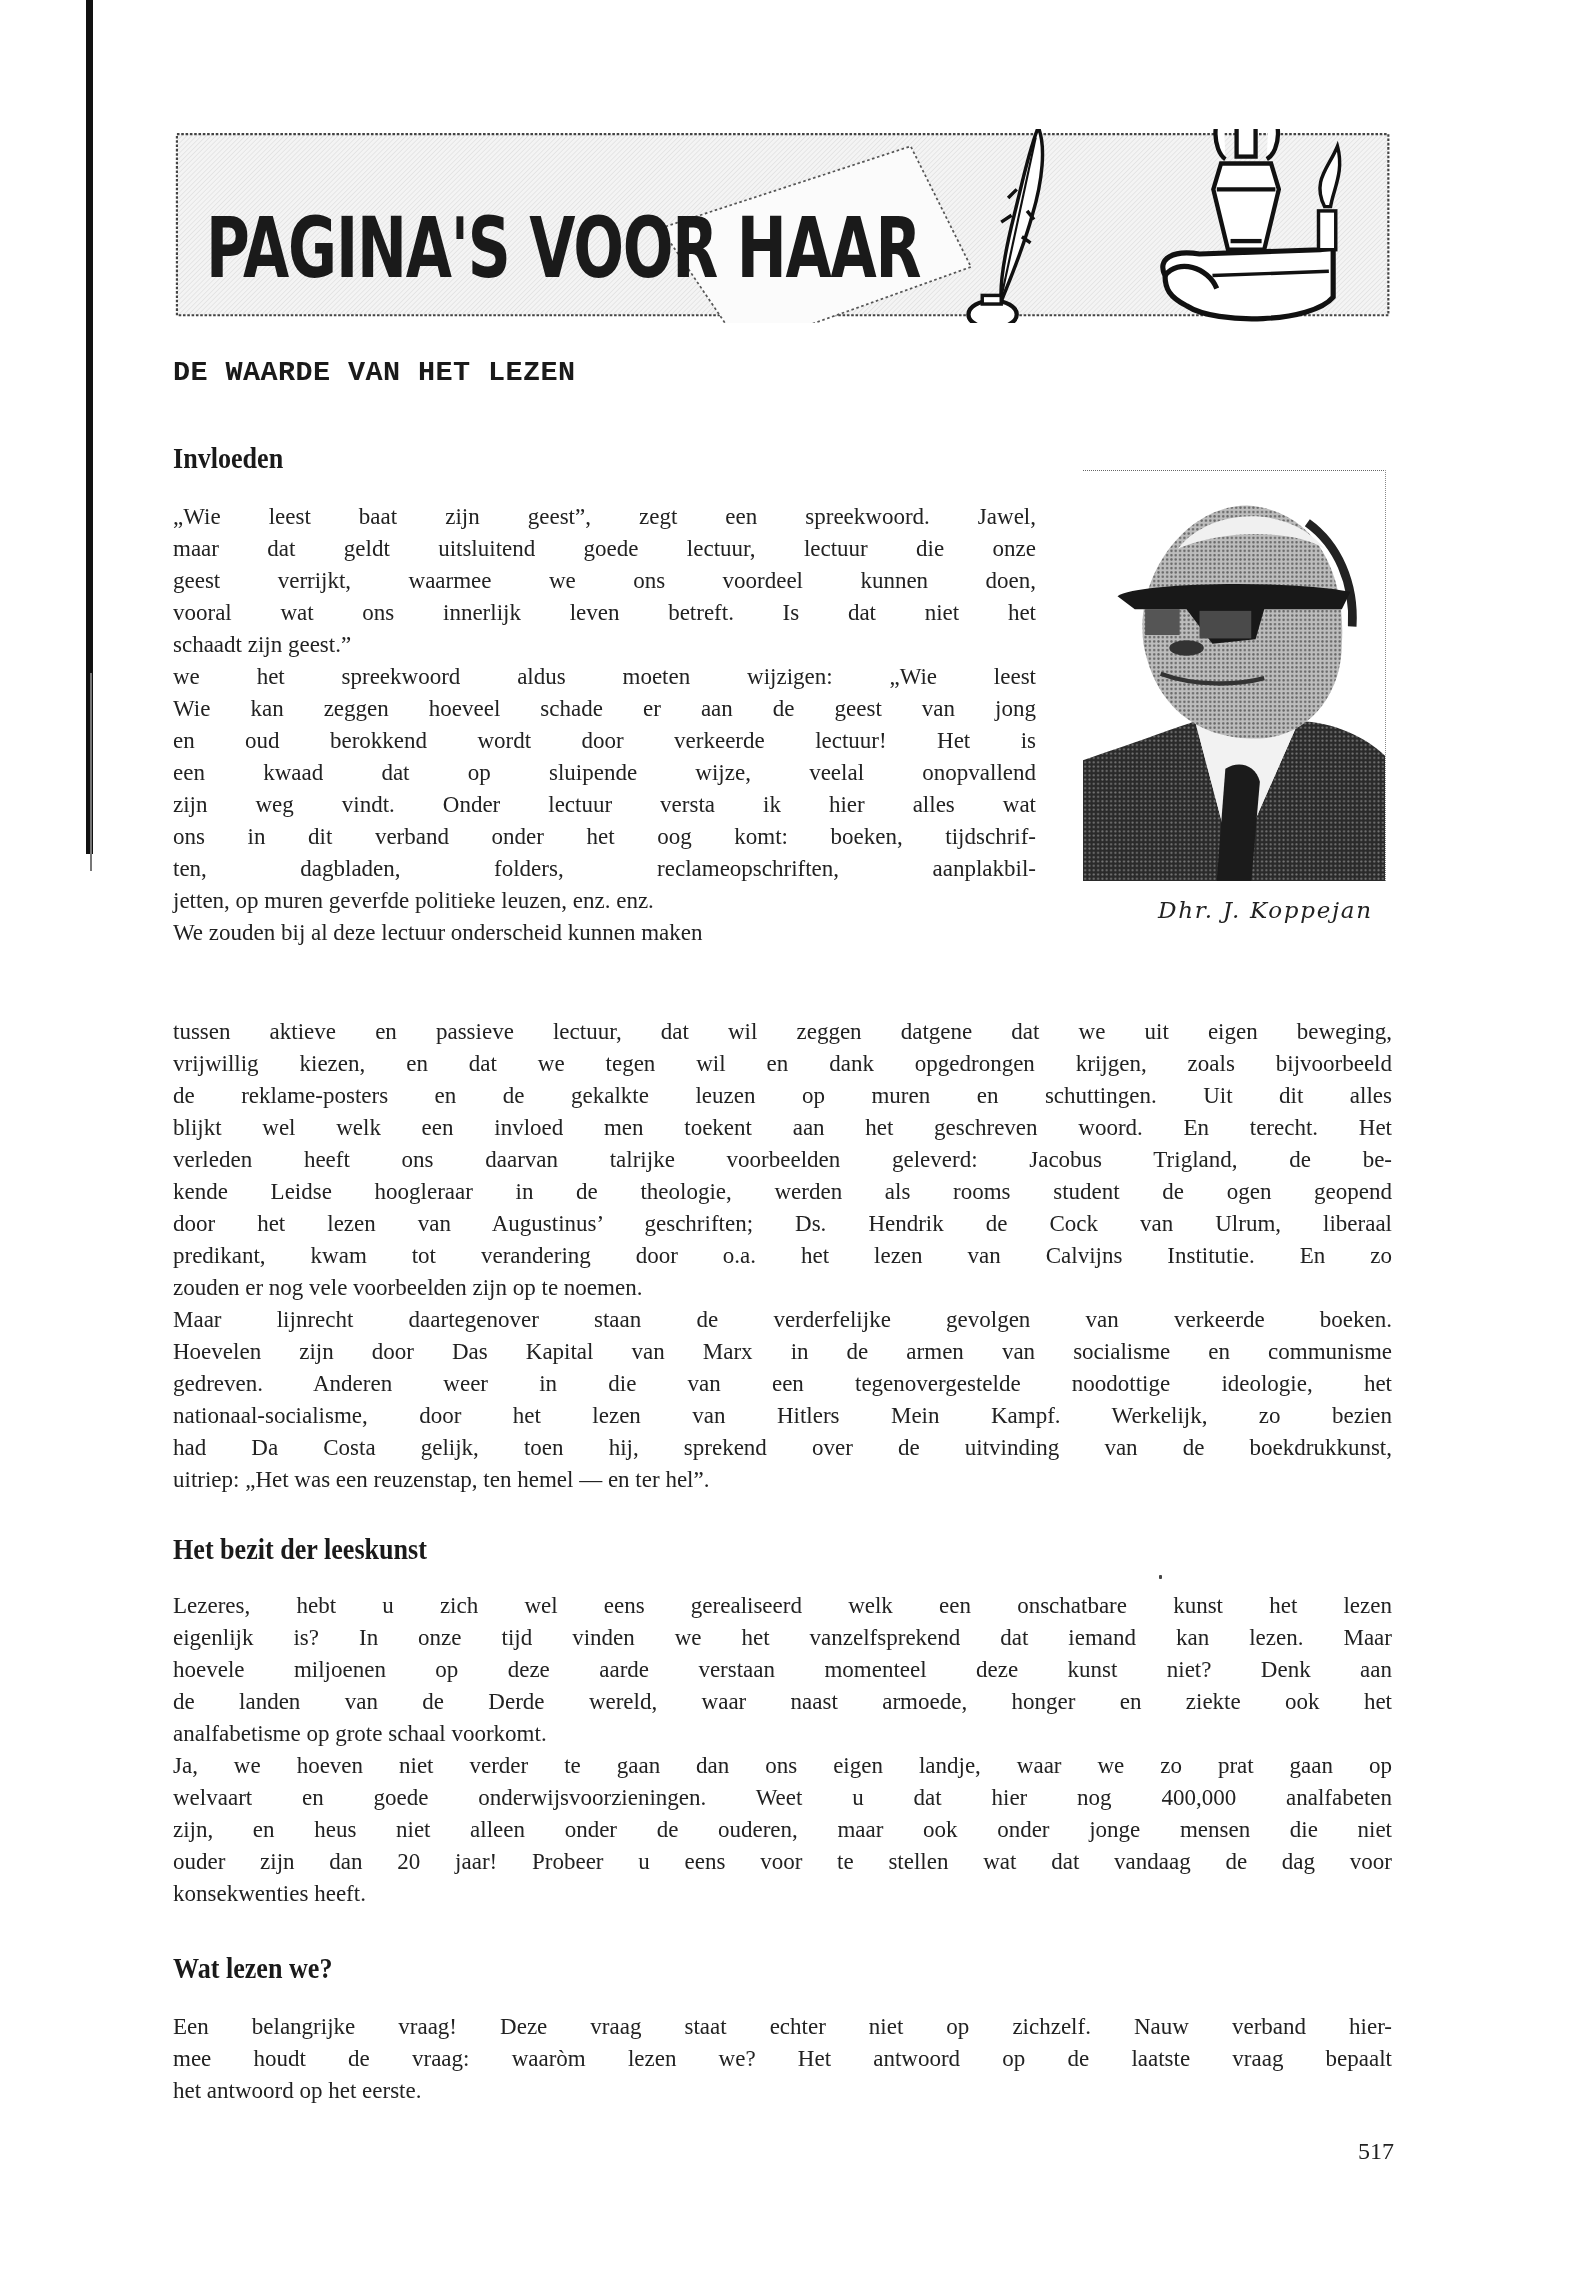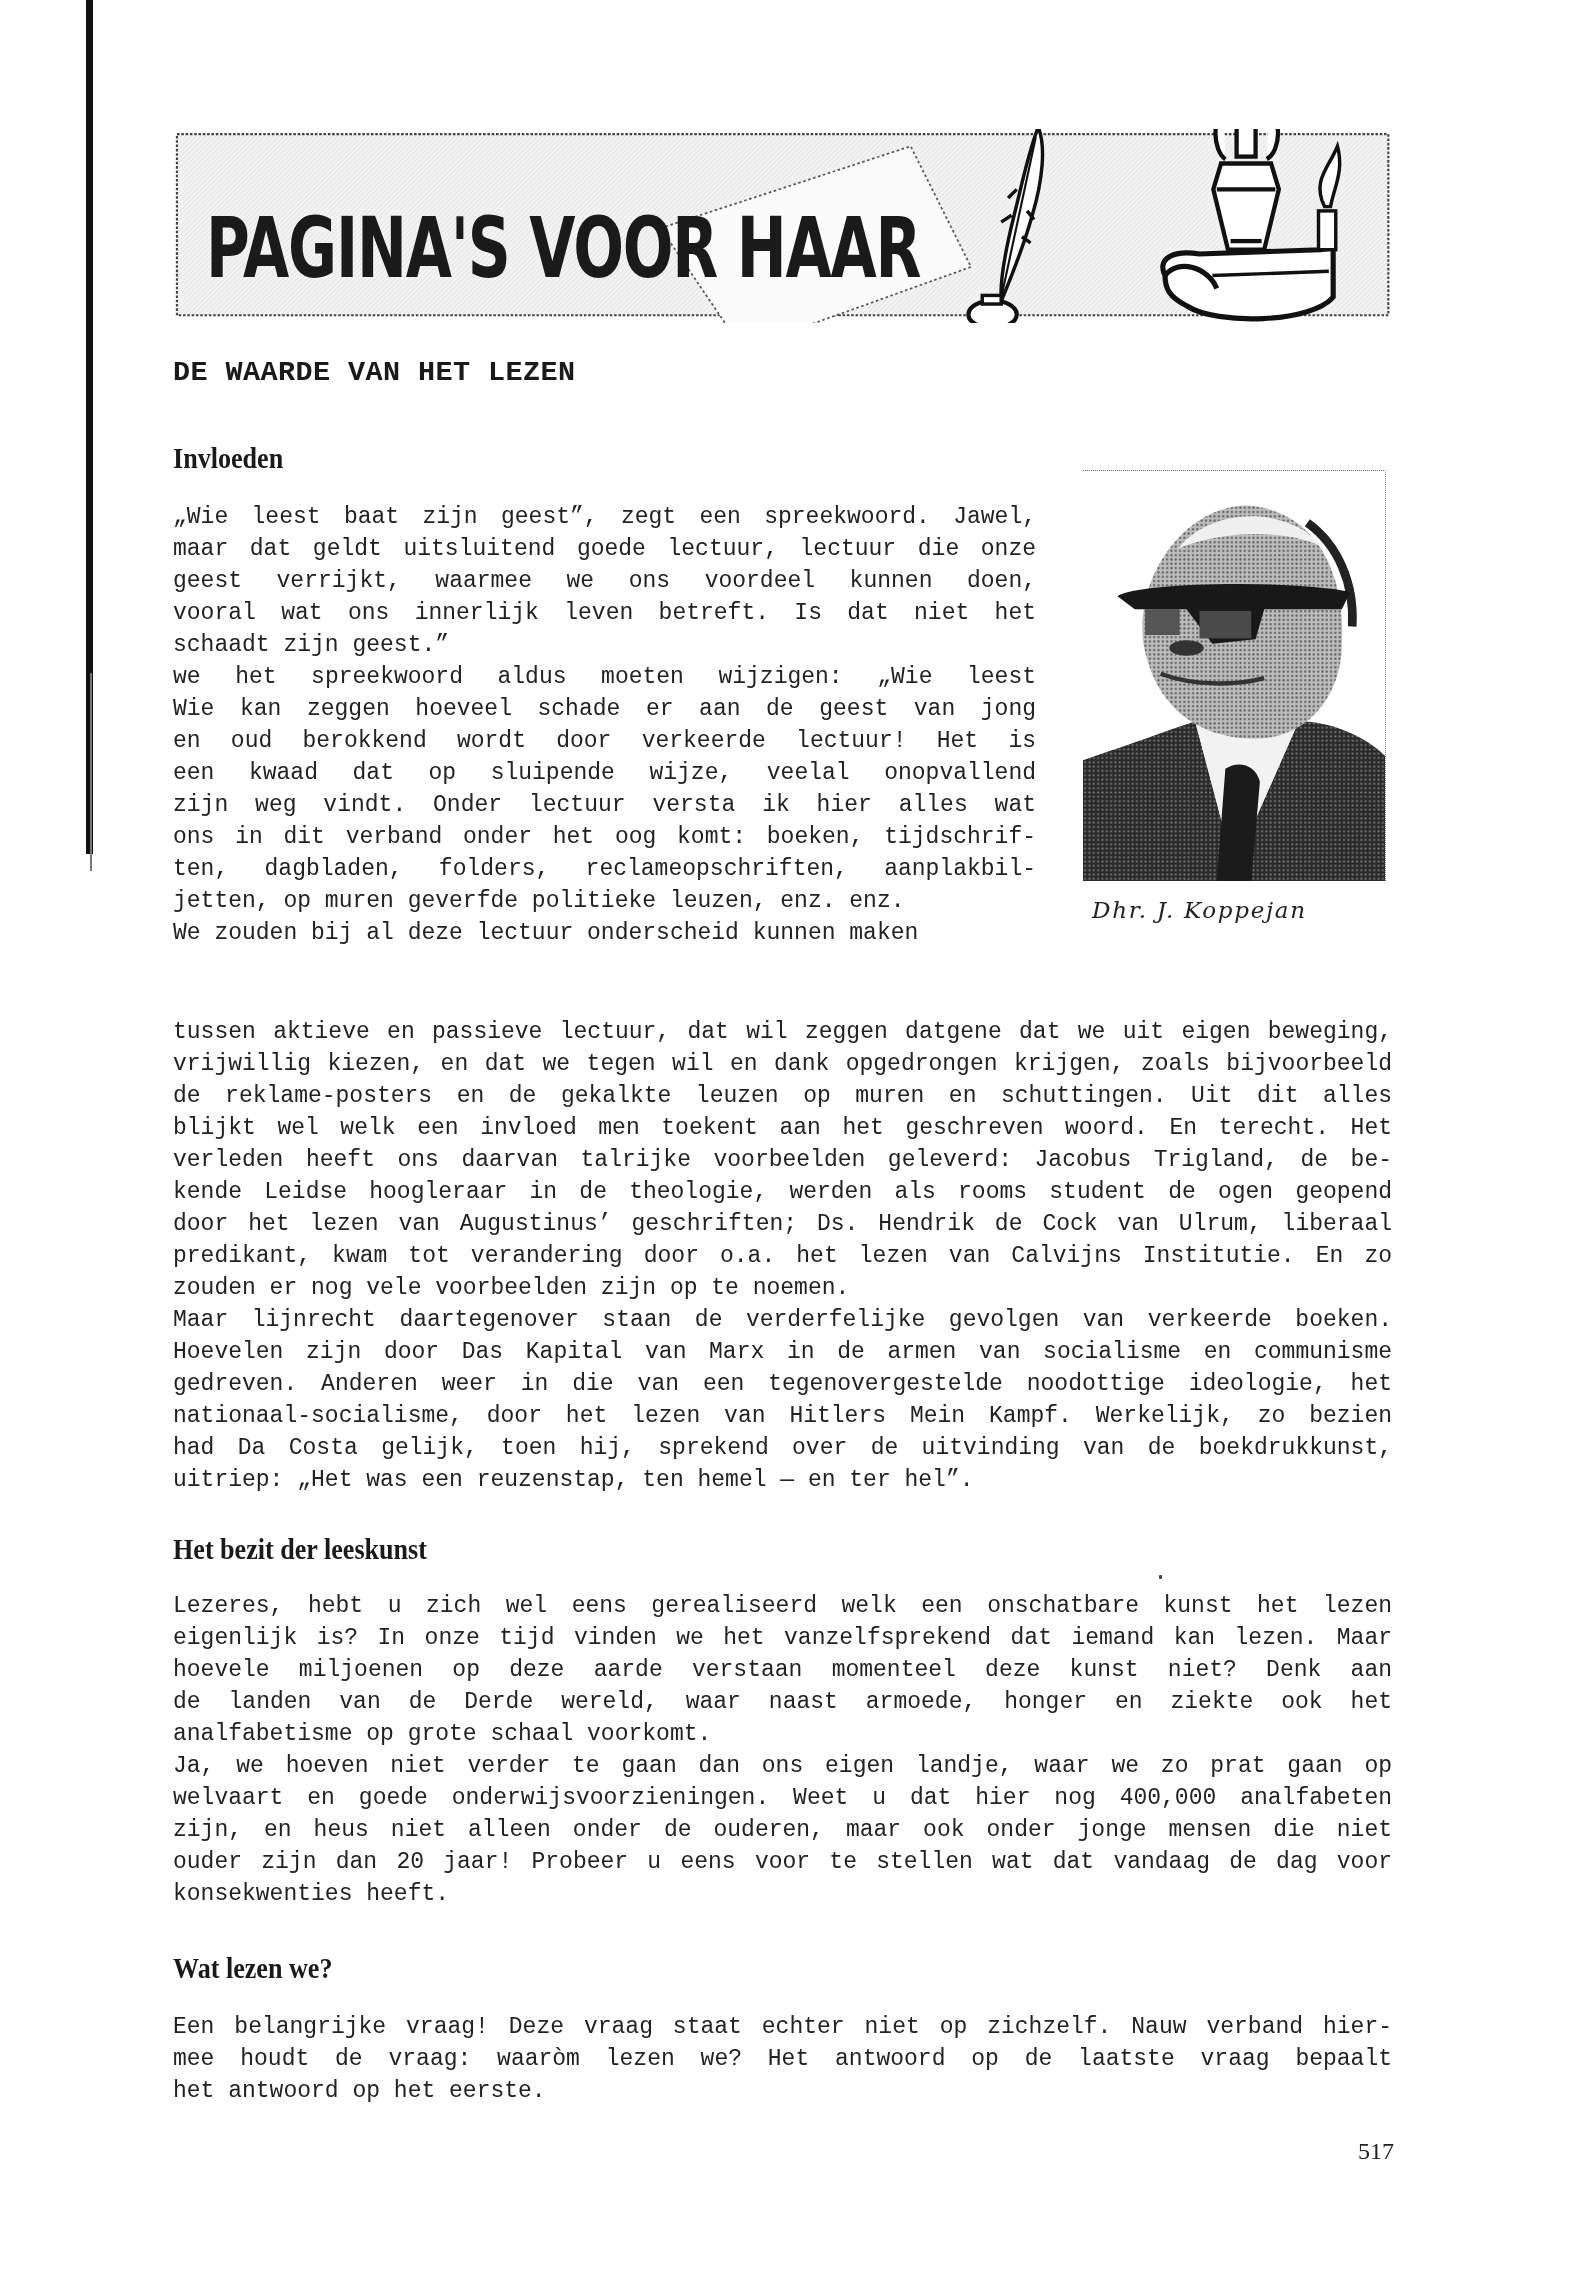--- a/index.html
+++ b/index.html
@@ -13,28 +13,28 @@
   .banner svg { position: absolute; left: 0; top: 0; }
   .banner-title { position: absolute; left: 33px; top: 78px; font-family: "DejaVu Sans", "Liberation Sans", sans-serif;
                   font-weight: bold; font-size: 83px; letter-spacing: -1.7px; transform: scaleX(0.72); transform-origin: left top;
                   color: #1a1a1a; white-space: nowrap; line-height: 1; }
 
   .main-title { position: absolute; left: 173px; top: 356px; font-family: Liberation Mono, monospace; font-weight: bold;
                 font-size: 28.5px; letter-spacing: 0.4px; color: #1a1a1a; }
   .section-heading { position: absolute; left: 173px; font-family: "Liberation Serif", serif; font-weight: bold;
                      font-size: 29px; color: #1a1a1a; transform: scaleX(0.9); transform-origin: left top; }
 
-  .para { position: absolute; left: 173px; width: 1219px; font-family: Liberation Mono, monospace; font-size: 23px;
+  .para { position: absolute; left: 173px; width: 1219px; font-family: Liberation Serif, serif; font-size: 23px;
           line-height: 32px; text-align: justify; color: #222; }
   .para .line { display: block; text-align-last: justify; white-space: nowrap; }
   .para .line.last { text-align-last: left; }
   .narrow { width: 863px; }
 
   .photo { position: absolute; left: 1083px; top: 470px; width: 302px; height: 410px; border-top: 1.7px dotted #666; border-right: 1.7px dotted #888; overflow: hidden; background: #fff; }
-  .caption { position: absolute; left: 1092px; top: 897px; font-family: "DejaVu Serif", serif; font-style: italic; font-size: 23px; letter-spacing: 1.7px; color: #222; }
+  .caption { position: absolute; left: 1158px; top: 897px; font-family: "DejaVu Serif", serif; font-style: italic; font-size: 23px; letter-spacing: 1.7px; color: #222; }
 
   .page-number { position: absolute; left: 1358px; top: 2138px; font-family: "Liberation Serif", serif; font-size: 24px; color: #222; }
   .speck { position: absolute; width: 2.6px; height: 3.5px; background: #444; border-radius: 0.9px; }
 </style>
 </head>
 <body>
 
 <div class="margin-rule"></div>
 <div class="margin-rule-thin"></div>
 

